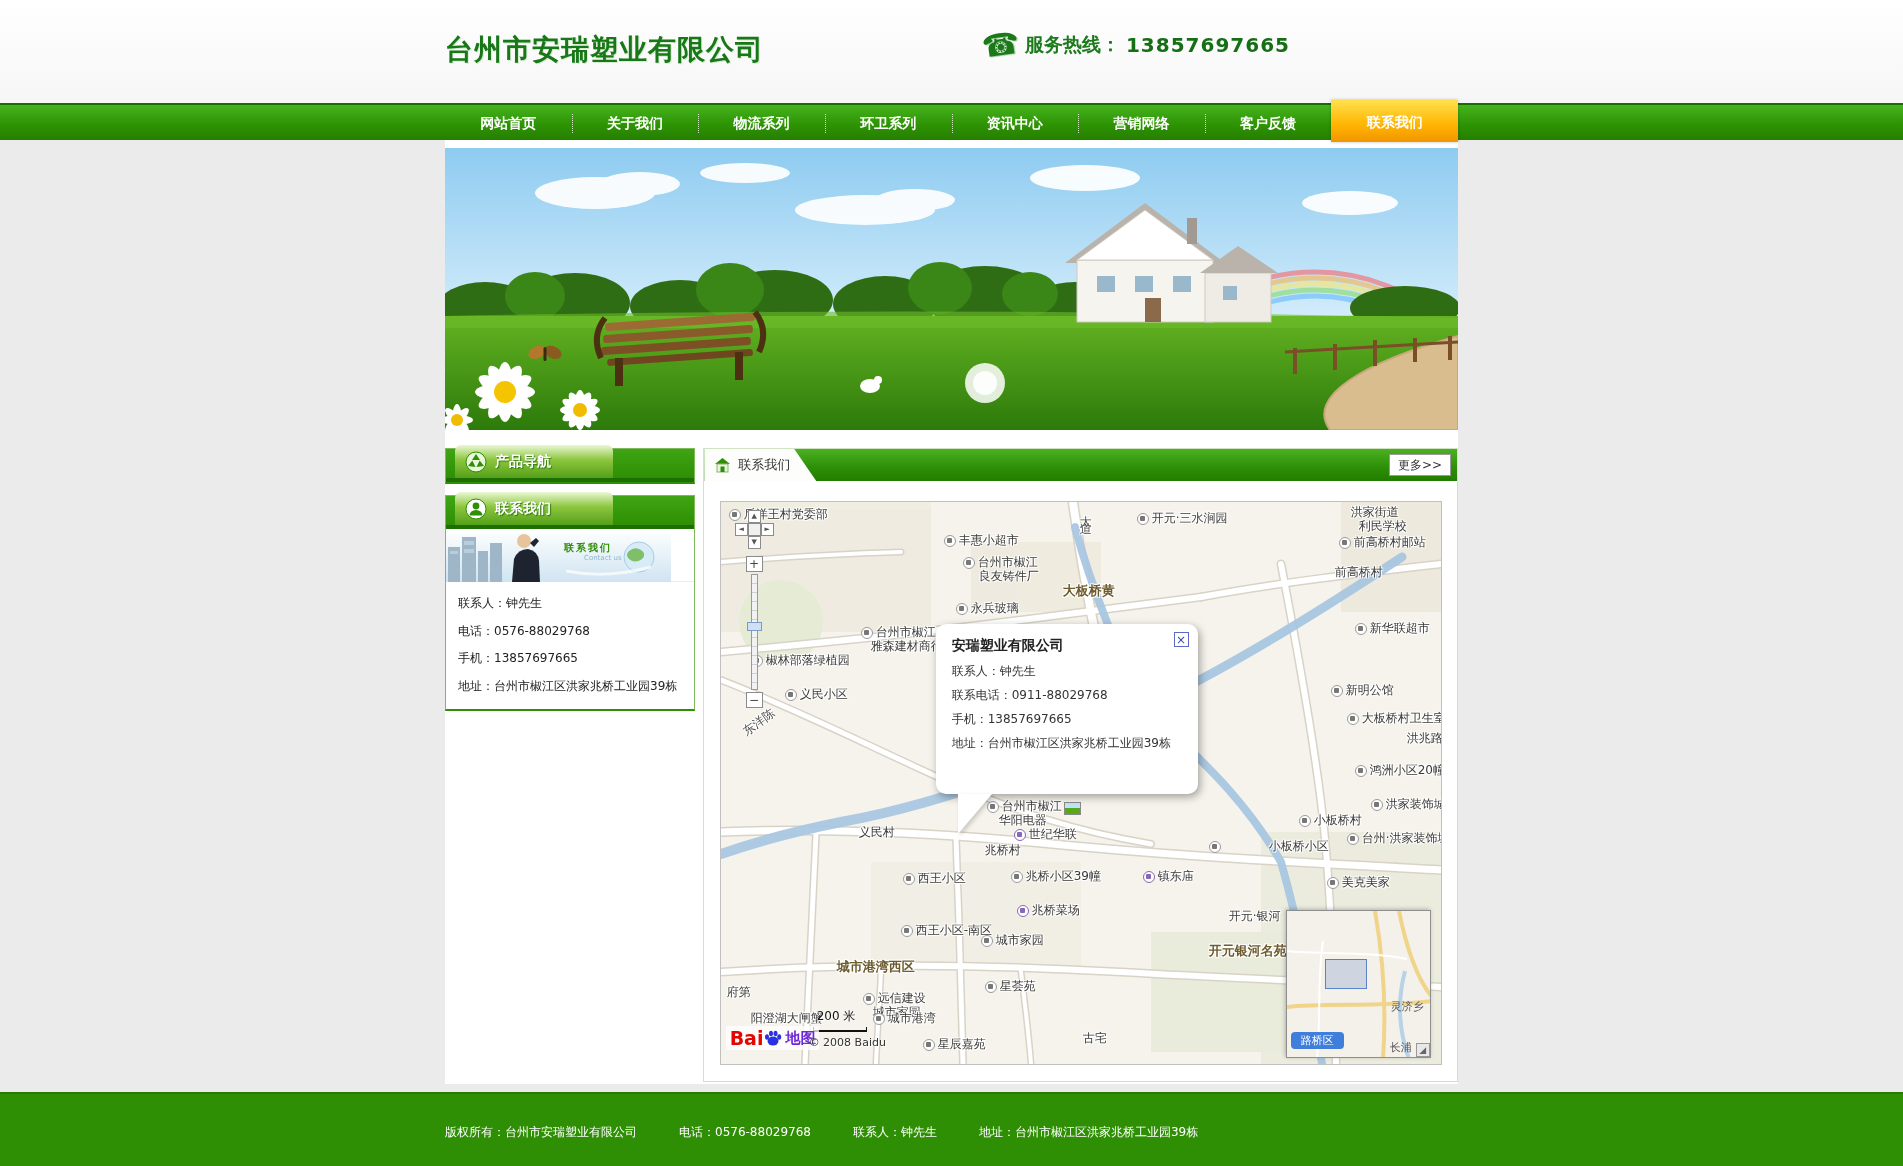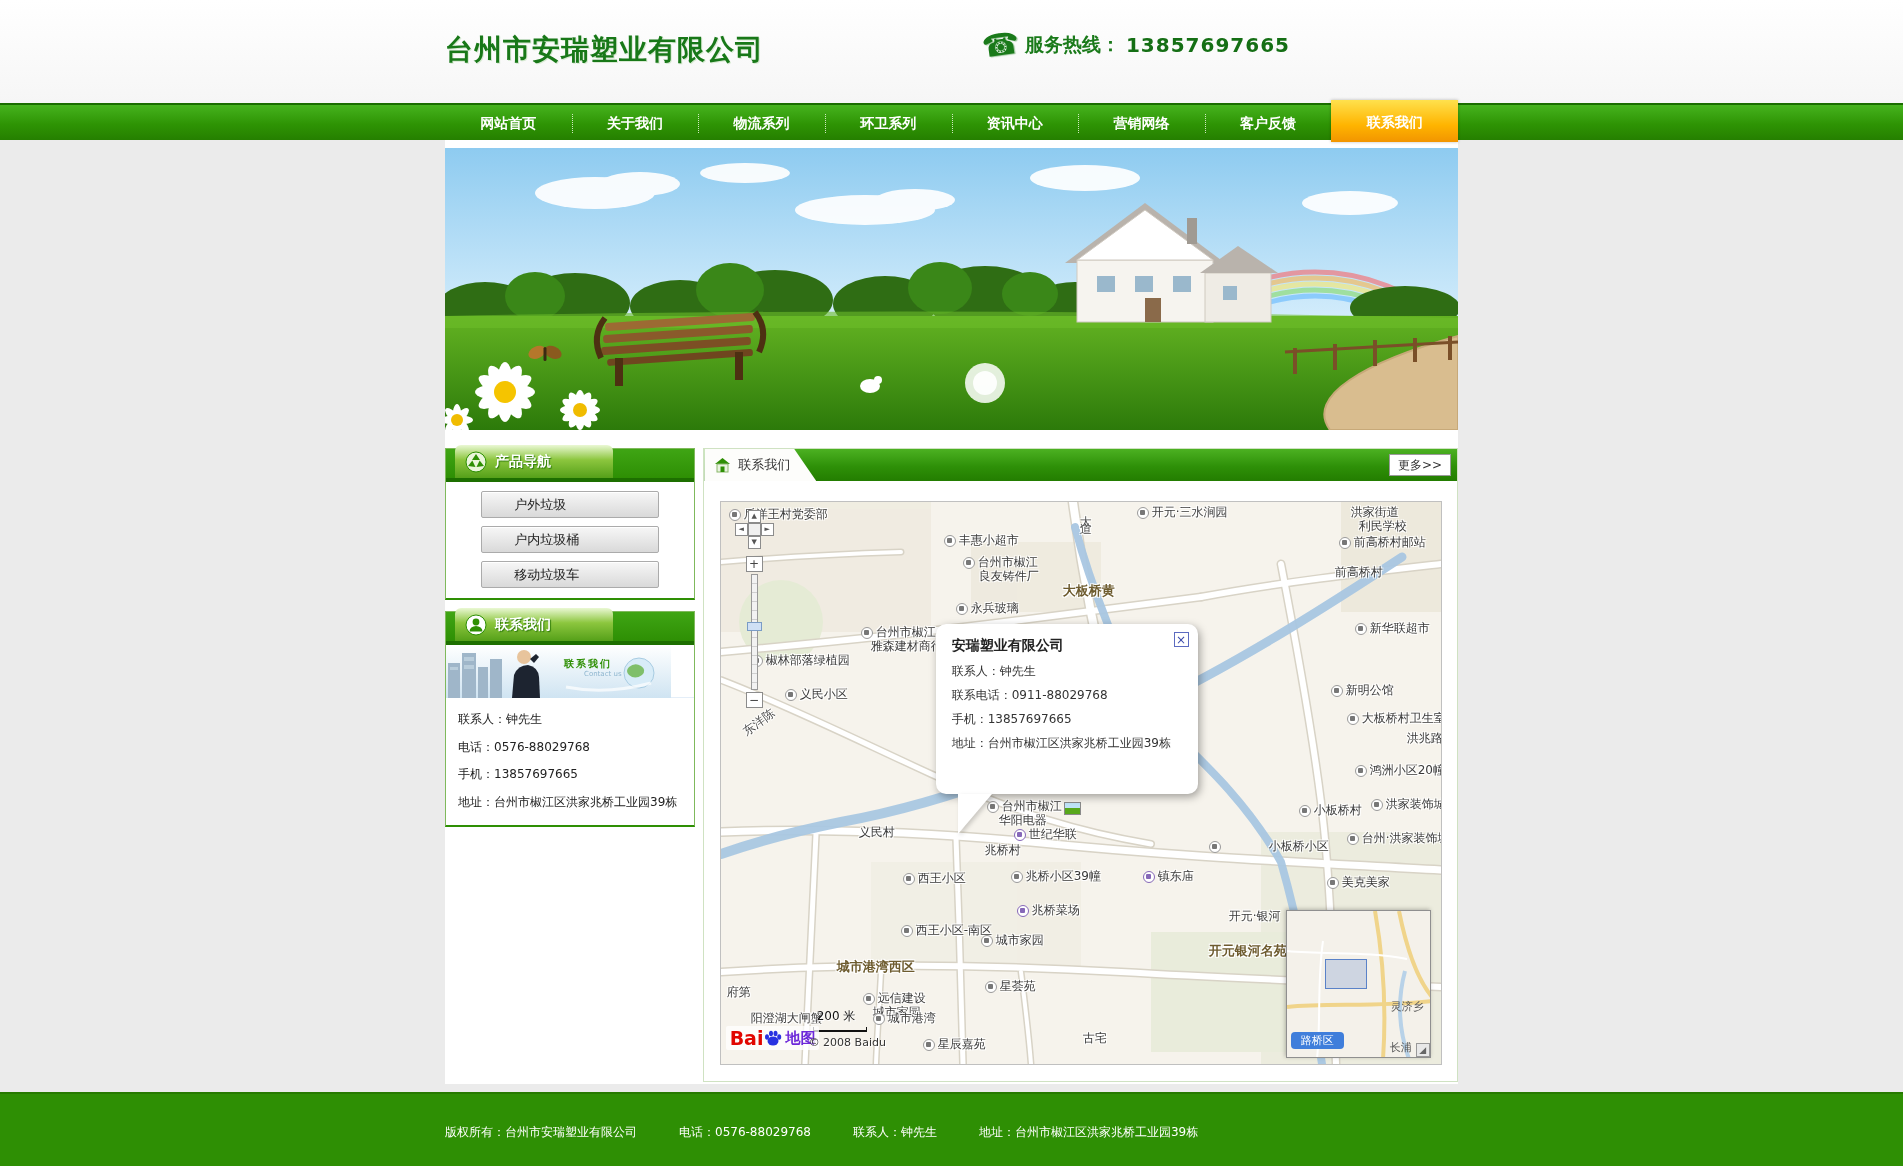--- a/index.html
+++ b/index.html
@@ -334,25 +334,20 @@
               <circle cx="11" cy="11" r="10" fill="#eaf6da" stroke="#2e8f04"></circle>
               <g fill="#2e8f04">
                 <polygon points="11,3 15,9 7,9"></polygon>
                 <polygon points="3.5,15.5 7,9.5 11,15.5" transform="rotate(8 7 12)"></polygon>
                 <polygon points="18.5,15.5 11,15.5 15,9.5" transform="rotate(-8 15 12)"></polygon>
               </g>
             </svg>
             <span class="header-title">产品导航</span>
           </div>
         </div>
-        <div class="side-body">
-          <button class="side-btn">户外垃圾</button>
-          <button class="side-btn">户内垃圾桶</button>
-          <button class="side-btn">移动垃圾车</button>
-        </div>
       </div>
 
       <div class="side-box">
         <div class="side-header">
           <div class="header-tab">
             <svg width="22" height="22" viewBox="0 0 22 22">
               <circle cx="11" cy="11" r="10" fill="#ffffff" stroke="#2e8f04"></circle>
               <circle cx="11" cy="8" r="3.4" fill="#2e8f04"></circle>
               <path d="M4.5,17.5 a6.5,5.5 0 0 1 13,0 Z" fill="#2e8f04"></path>
             </svg>
@@ -469,21 +464,21 @@
                 <span class="poi-inner"></span>
               </span>
               <span>后洋王村党委部</span>
             </div>
             <div class="map-label t-plain" style="left: 630px; top: 2px;">
               <span>洪家街道</span>
             </div>
             <div class="map-label t-plain" style="left: 638px; top: 16px;">
               <span>利民学校</span>
             </div>
-            <div class="map-label t-poi" style="left: 416px; top: 2px; text-align: center;">
+            <div class="map-label t-poi" style="left: 416px; top: 8px; text-align: center;">
               <span class="poi-icon">
                 <span class="poi-inner"></span>
               </span>
               <span>开元·三水涧园</span>
             </div>
             <div class="map-label t-road-vert" style="left: 356px; top: 4px;">
               <span>大道</span>
             </div>
             <div class="map-label t-poi" style="left: 223px; top: 30px;">
               <span class="poi-icon">
@@ -577,21 +572,21 @@
             </div>
             <div class="map-label t-plain" style="left: 278px; top: 310px;">
               <span>华阳电器</span>
             </div>
             <div class="map-label t-poi2" style="left: 293px; top: 324px;">
               <span class="poi-icon purple">
                 <span class="poi-inner"></span>
               </span>
               <span>世纪华联</span>
             </div>
-            <div class="map-label t-poi" style="left: 578px; top: 300px; text-align: right;">
+            <div class="map-label t-poi" style="left: 578px; top: 310px; text-align: right;">
               <span class="poi-icon">
                 <span class="poi-inner"></span>
               </span>
               <span>小板桥村</span>
             </div>
             <div class="map-label t-poi" style="left: 650px; top: 294px;">
               <span class="poi-icon">
                 <span class="poi-inner"></span>
               </span>
               <span>洪家装饰城二区</span>

